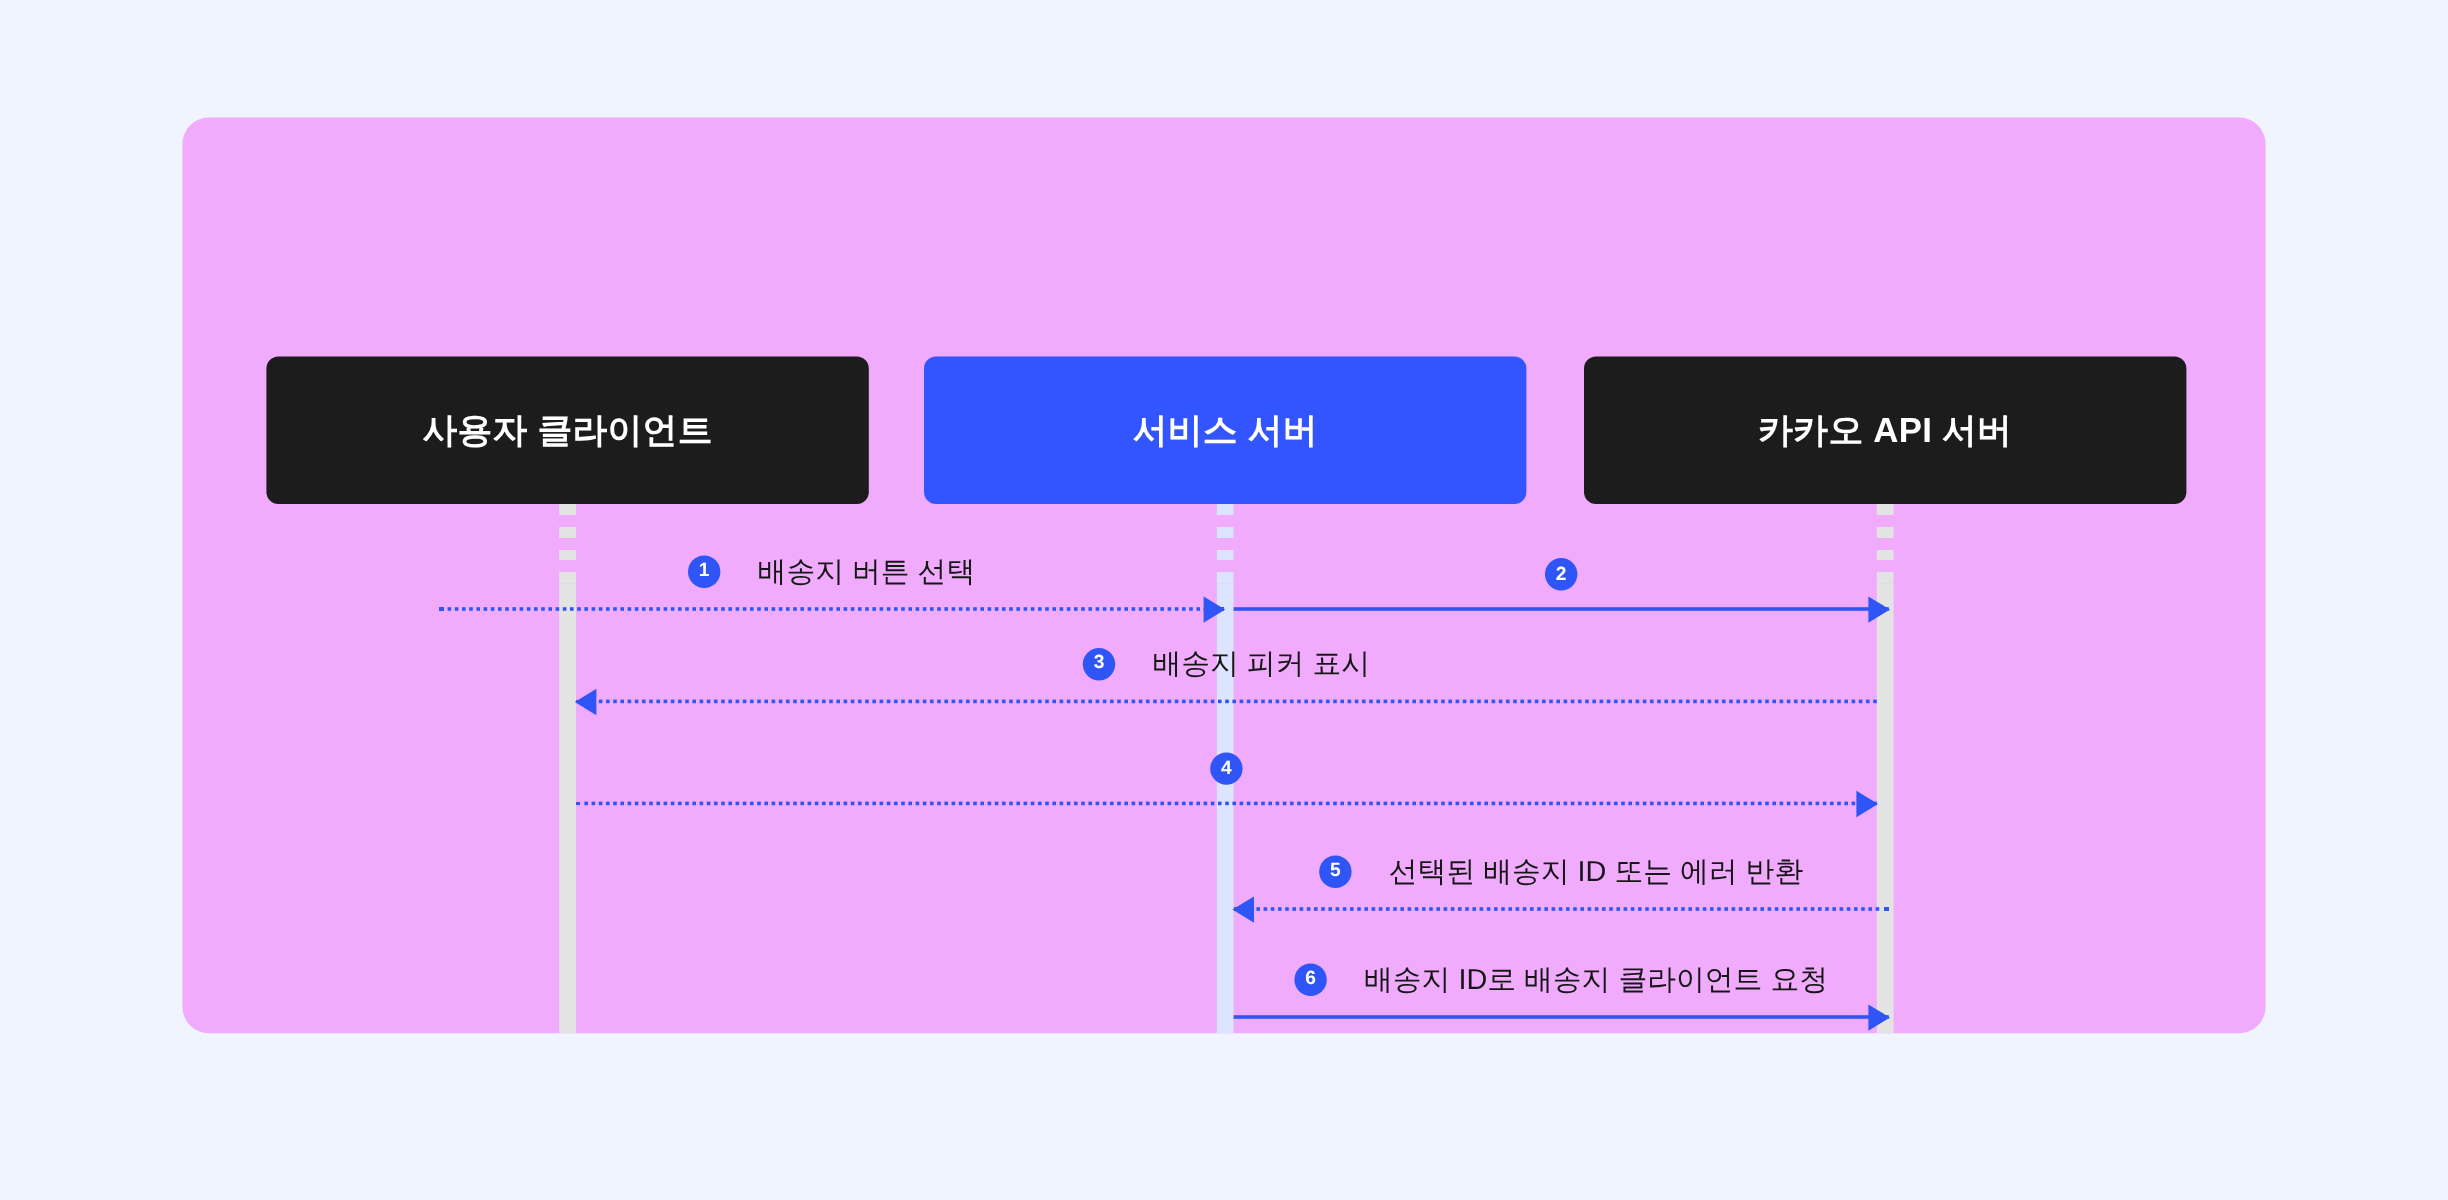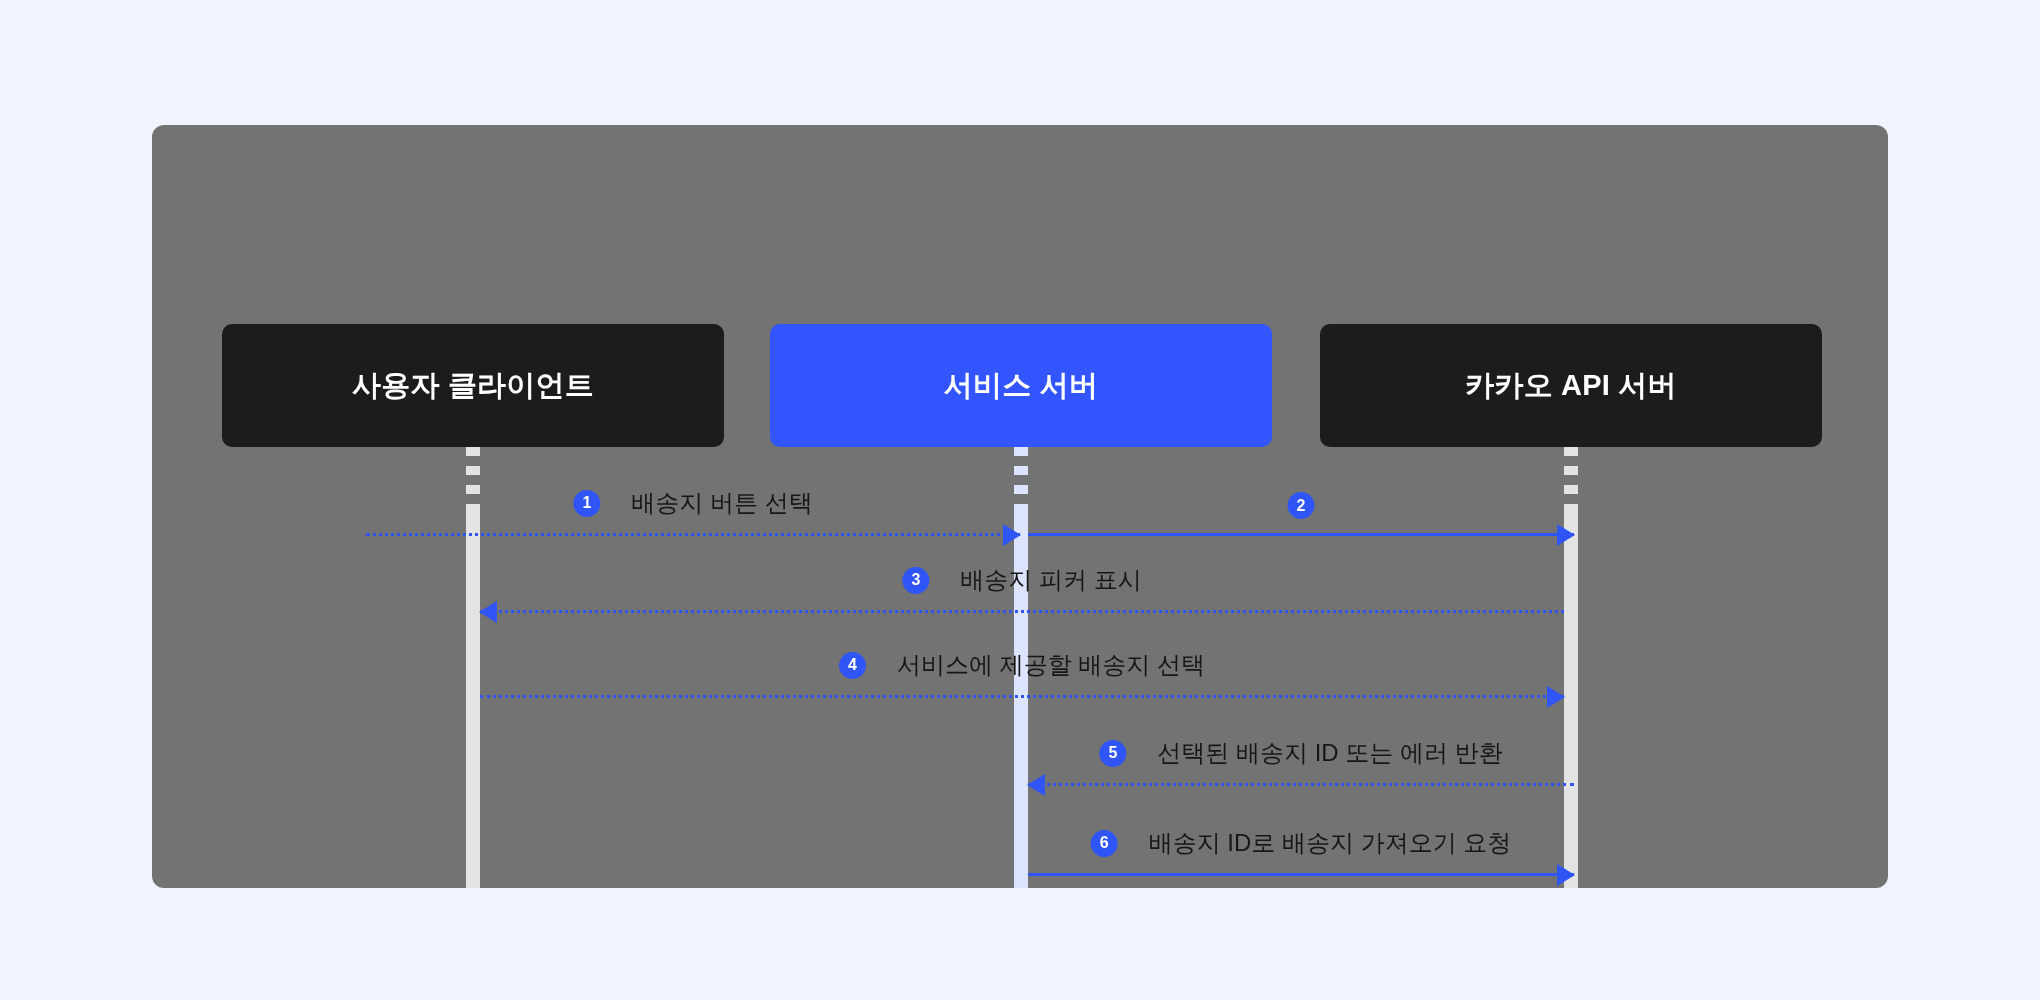--- a/index.html
+++ b/index.html
@@ -17,25 +17,25 @@
   #stage {
     position: relative;
     width: 2040px;
     height: 1000px;
   }
 
   
   #card {
     position: absolute;
     left: 152px;
-    top: 125px;
+    top: 98px;
     width: 1736px;
     height: 763px;
-    background: #737373;
-    border-radius: 12px;
+    background: #f0abfc;
+    border-radius: 22px;
     overflow: hidden;
   }
 
   
   .participant {
     position: absolute;
     top: 199px;
     width: 502px;
     height: 123px;
     border-radius: 10px;
@@ -216,39 +216,38 @@
         <span class="badge">3</span>
         <span class="msg-text">배송지 피커 표시</span>
       </div>
     </div>
 
     <div class="msg dotted to-right" style="left:328px; top:570px; width:1084px;">
       <div class="line"></div>
       <div class="head"></div>
       <div class="caption center">
         <span class="badge">4</span>
-        <span class="msg-text">서비스에 제공할 배송지 선택</span>
       </div>
     </div>
 
     <div class="msg dotted to-left" style="left:876px; top:658px; width:546px;">
       <div class="line"></div>
       <div class="head"></div>
       <div class="caption center">
         <span class="badge">5</span>
         <span class="msg-text">선택된 배송지 ID 또는 에러 반환</span>
       </div>
     </div>
 
     <div class="msg to-right" style="left:876px; top:748px; width:546px;">
       <div class="line"></div>
       <div class="head"></div>
       <div class="caption center">
         <span class="badge">6</span>
-        <span class="msg-text">배송지 ID로 배송지 가져오기 요청</span>
+        <span class="msg-text">배송지 ID로 배송지 클라이언트 요청</span>
       </div>
     </div>
 
     <div class="msg dotted to-left" style="left:876px; top:823px; width:546px;">
       
       
       
     </div>
 
     <div class="msg to-left" style="left:328px; top:823px; width:540px;">

